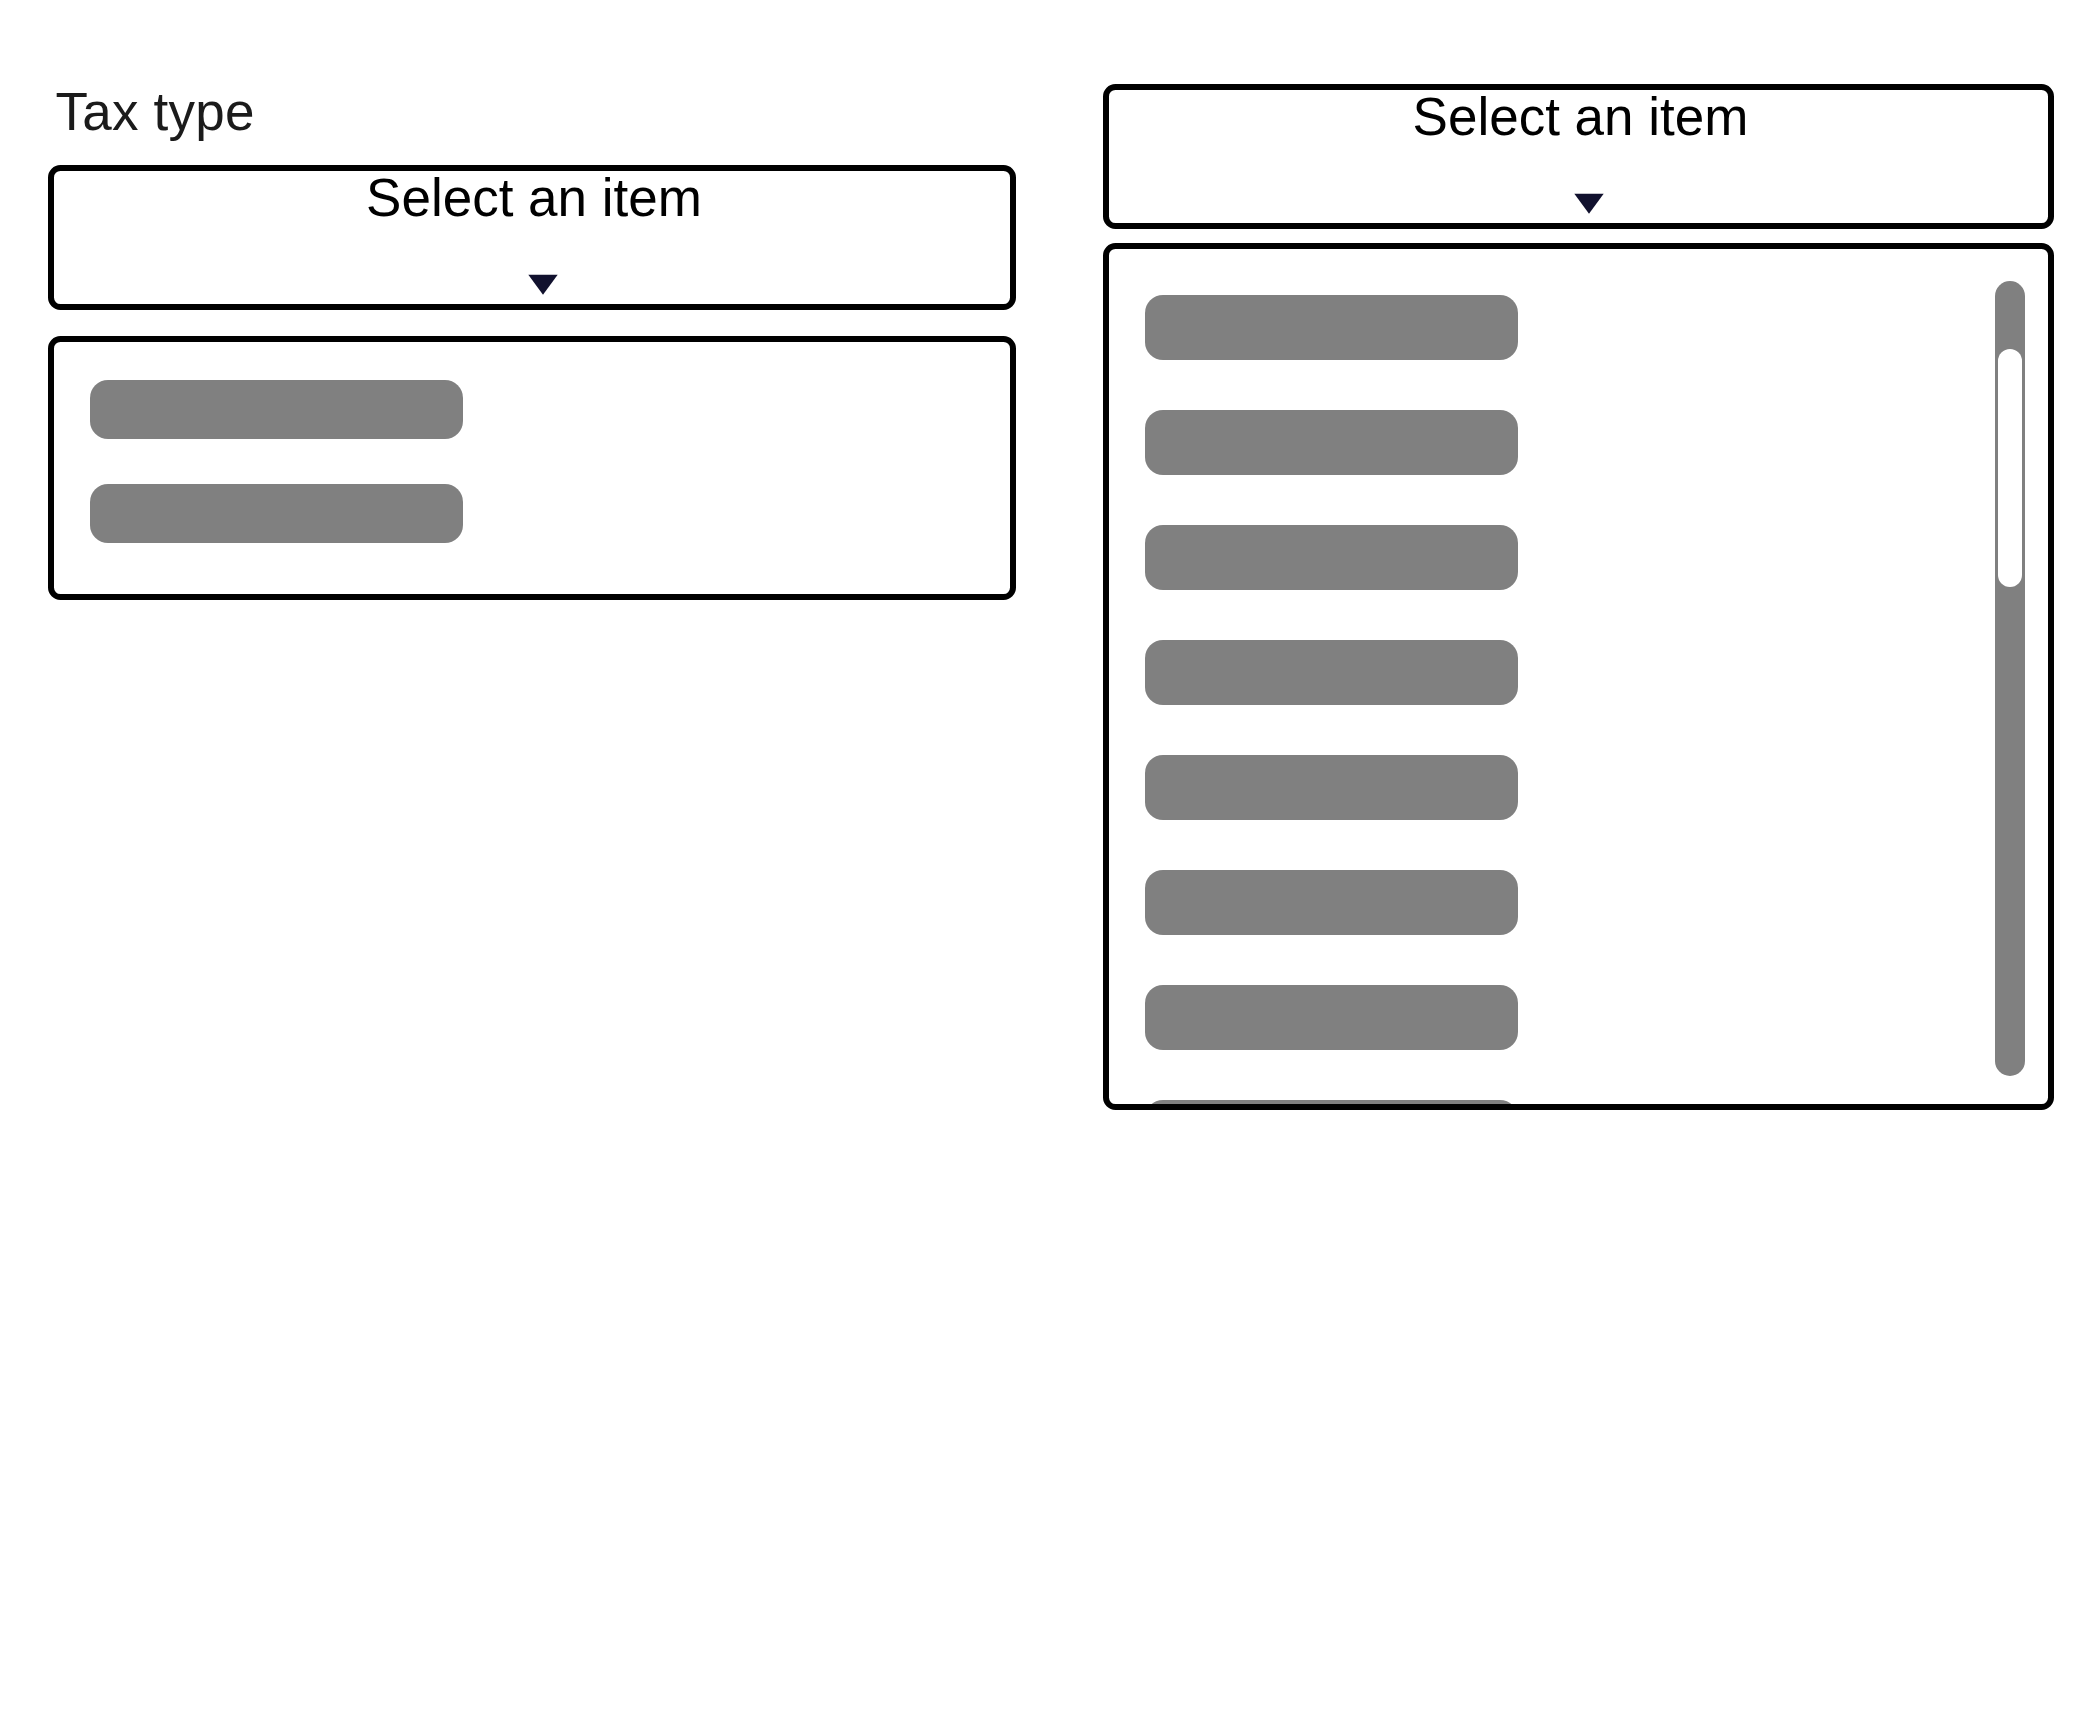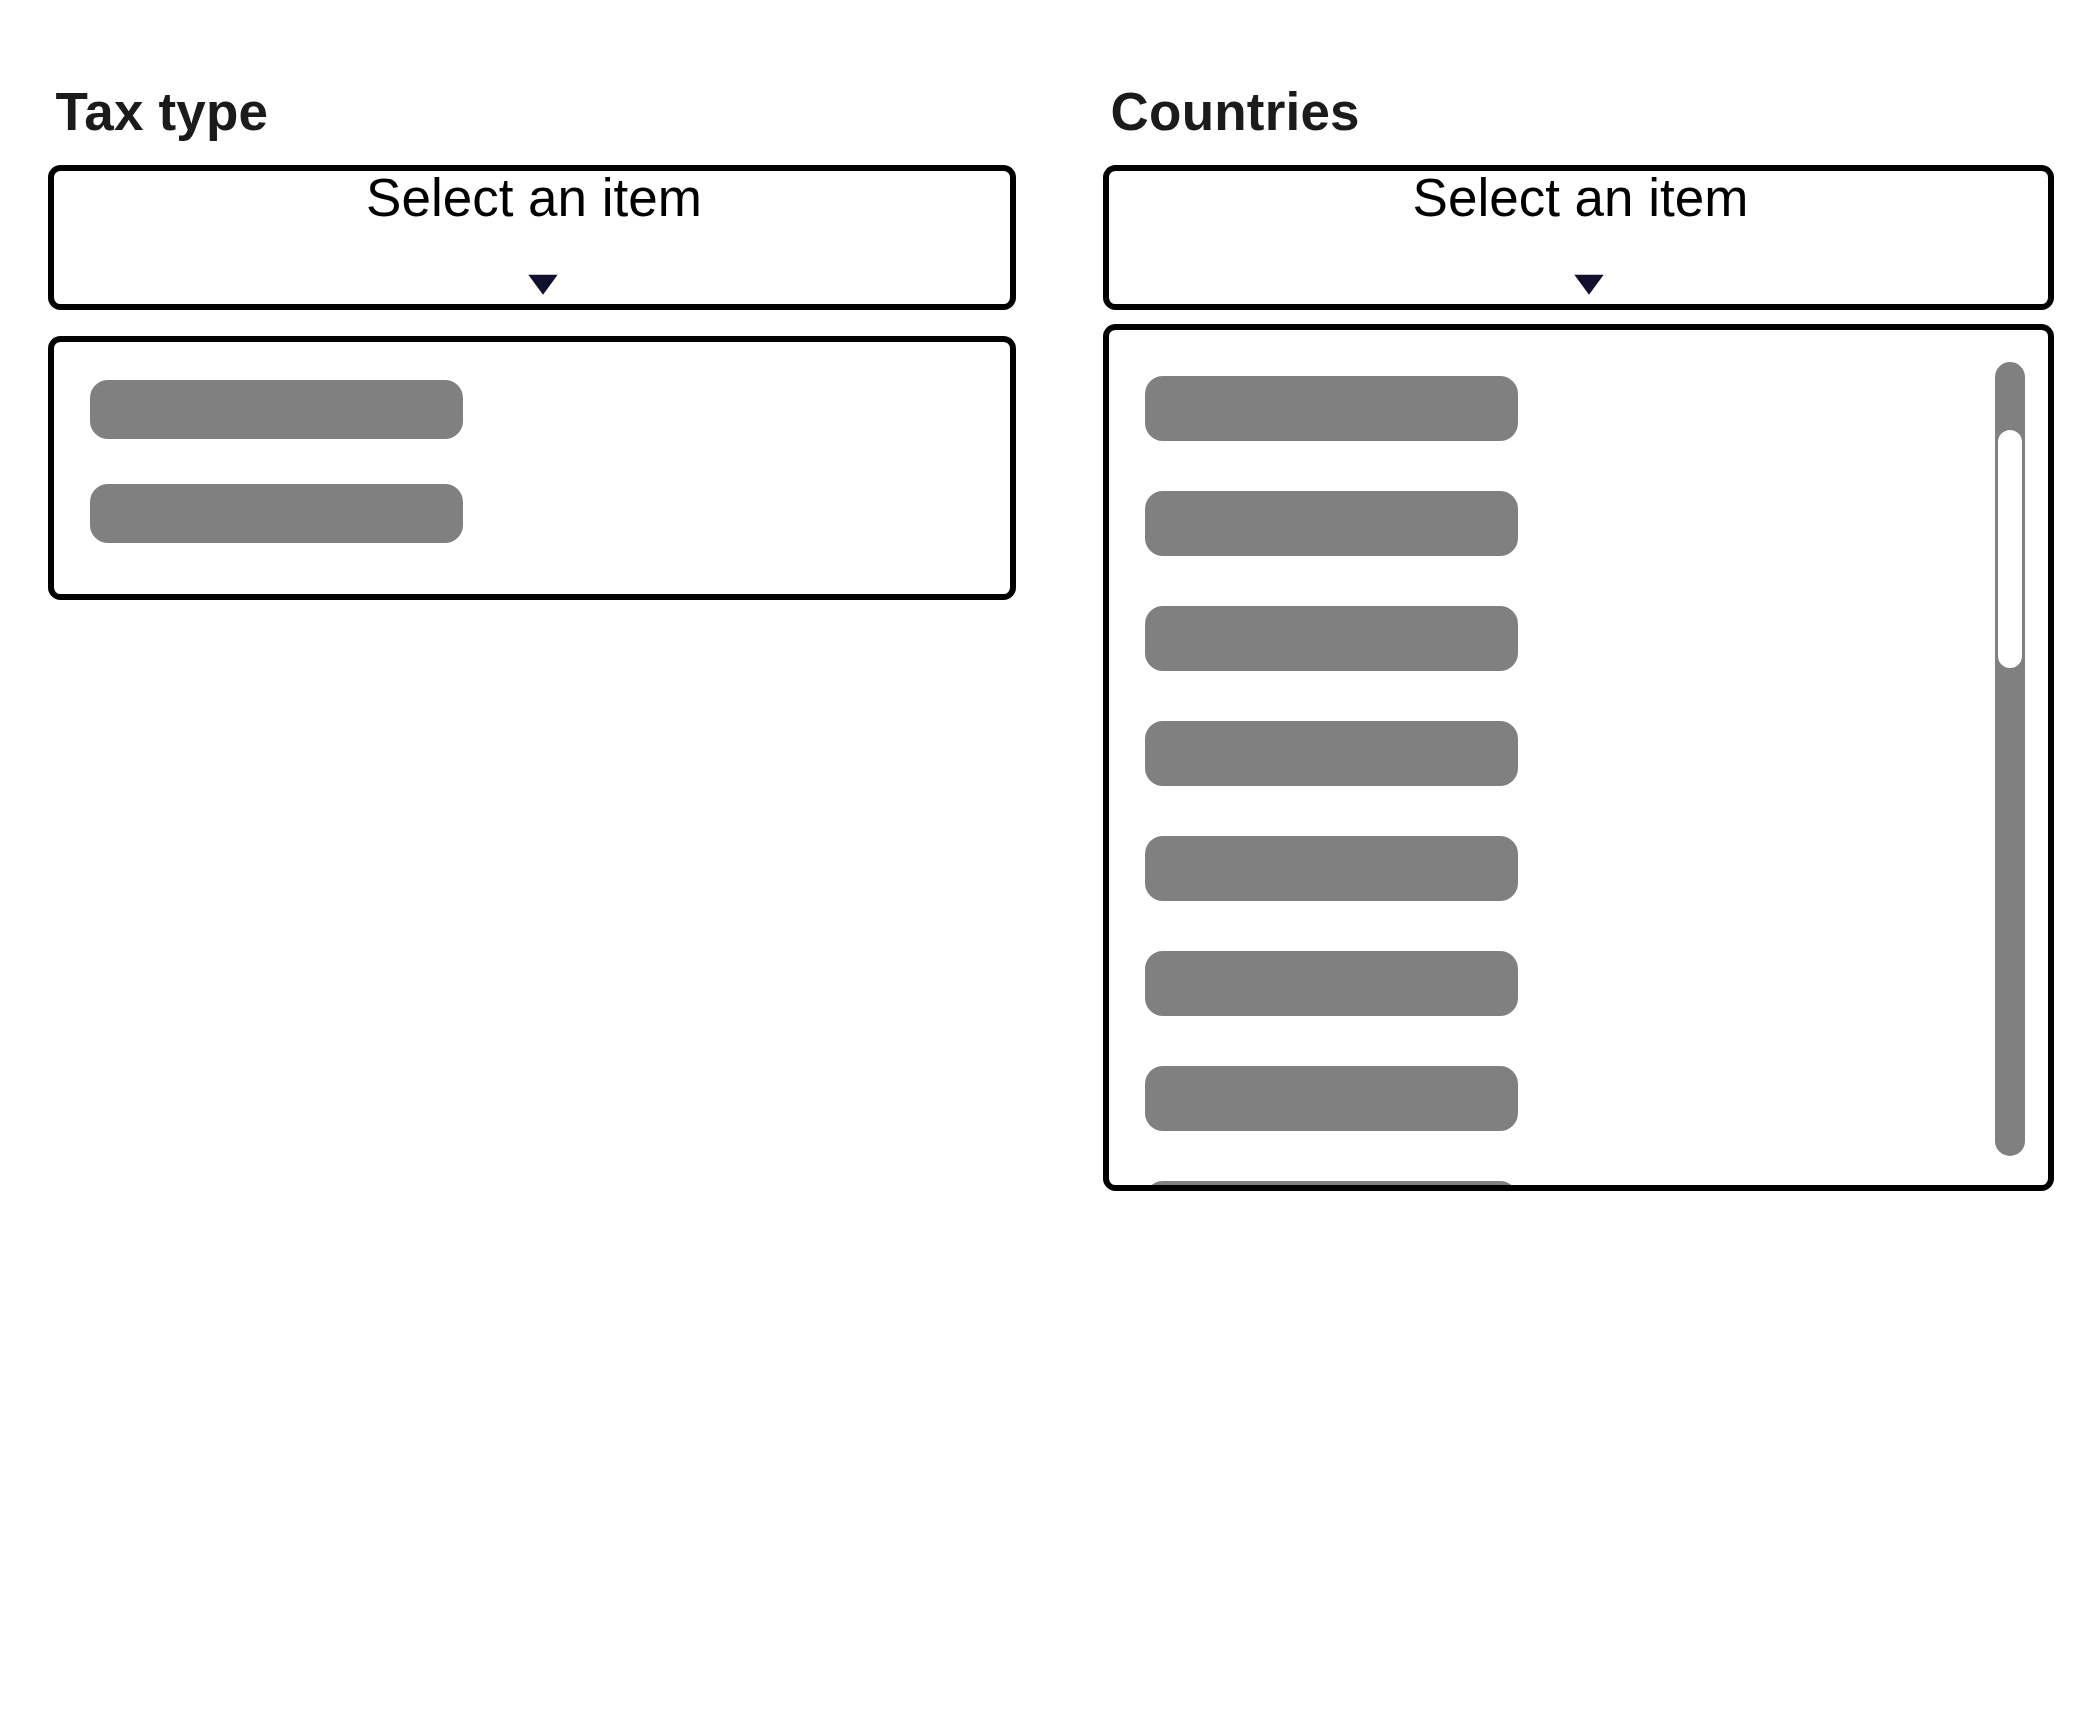--- a/index.html
+++ b/index.html
@@ -25,21 +25,21 @@
     position: absolute;
     top: 84px;
   }
   .field-group.tax-type  { left: 48px;   width: 968px; }
   .field-group.countries { left: 1103px; width: 951px; }
 
   .field-label {
     font-size: 53px;
     line-height: 1.05;
     color: #1b1b1b;
-    font-weight: 700;
+    font-weight: 400;
     letter-spacing: 0.2px;
     margin: 0 0 25px 7.6px;
     white-space: nowrap;
   }
 
   
   .select-control {
     position: relative;
     box-sizing: border-box;
     border: 6.7px solid #000000;
@@ -151,21 +151,20 @@
       <div class="options-list">
         <div class="option-row"></div>
         <div class="option-row"></div>
       </div>
     </div>
 
   </div>
 
   <div class="field-group countries">
 
-    <div class="field-label">Countries</div>
 
     <div class="select-control">
       <span class="select-value">Select an item</span>
       <svg class="caret-icon" viewBox="0 0 24 24">
         <path d="M4 8 L20 8 L12 19 Z" fill="#11112e"></path>
       </svg>
     </div>
 
     <div class="options-panel tall">
       <div class="options-list">

